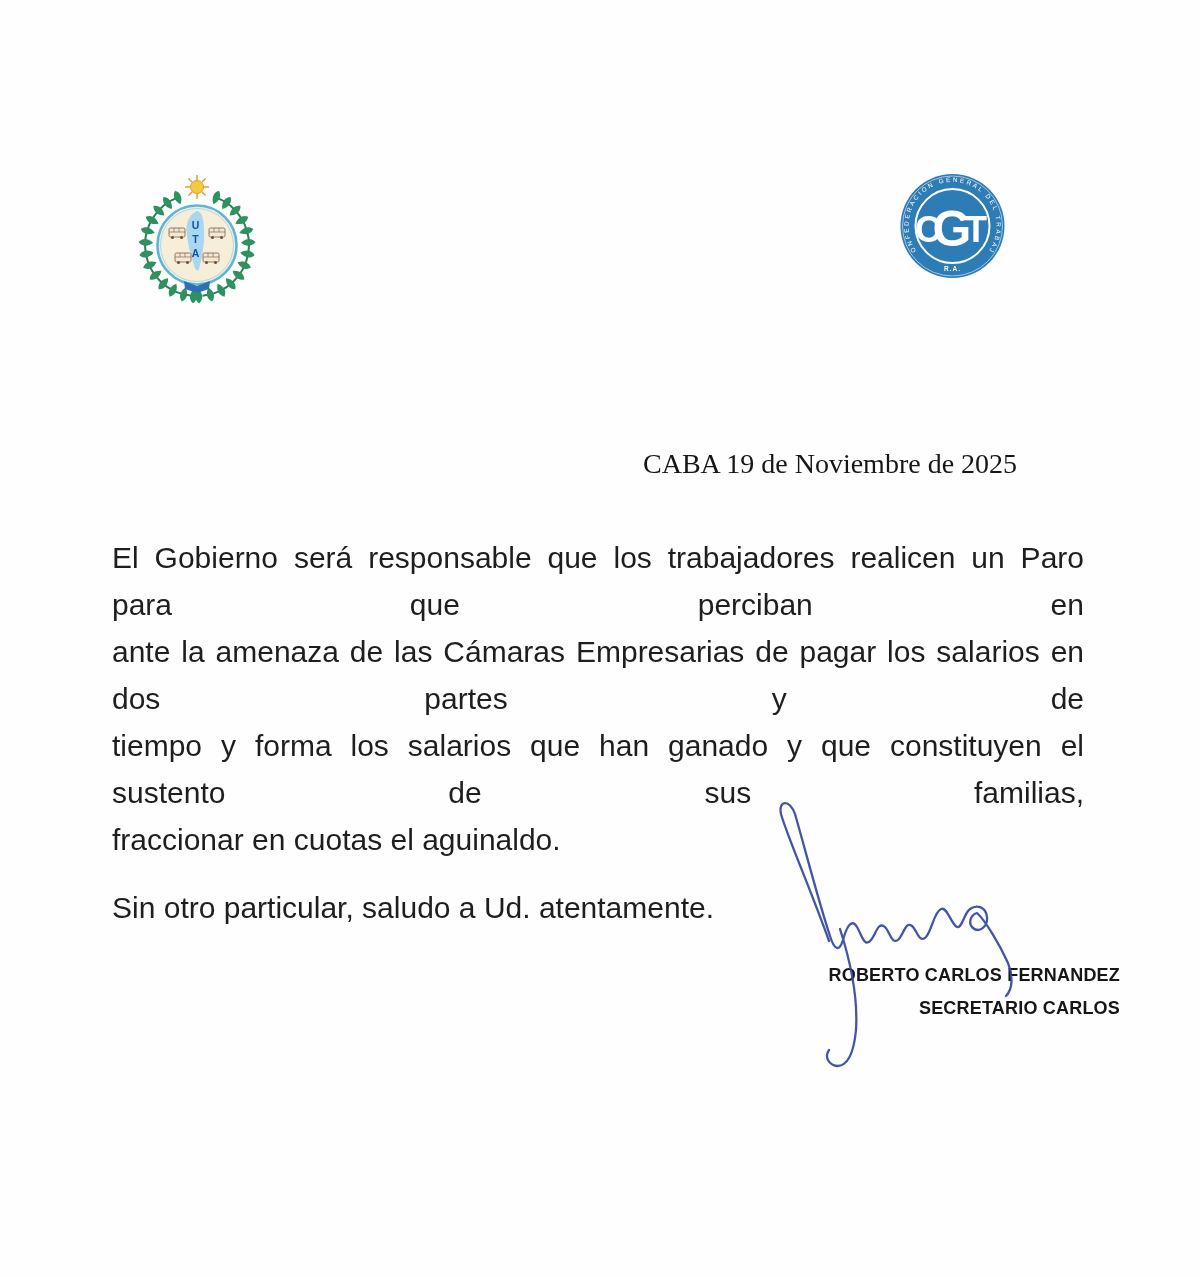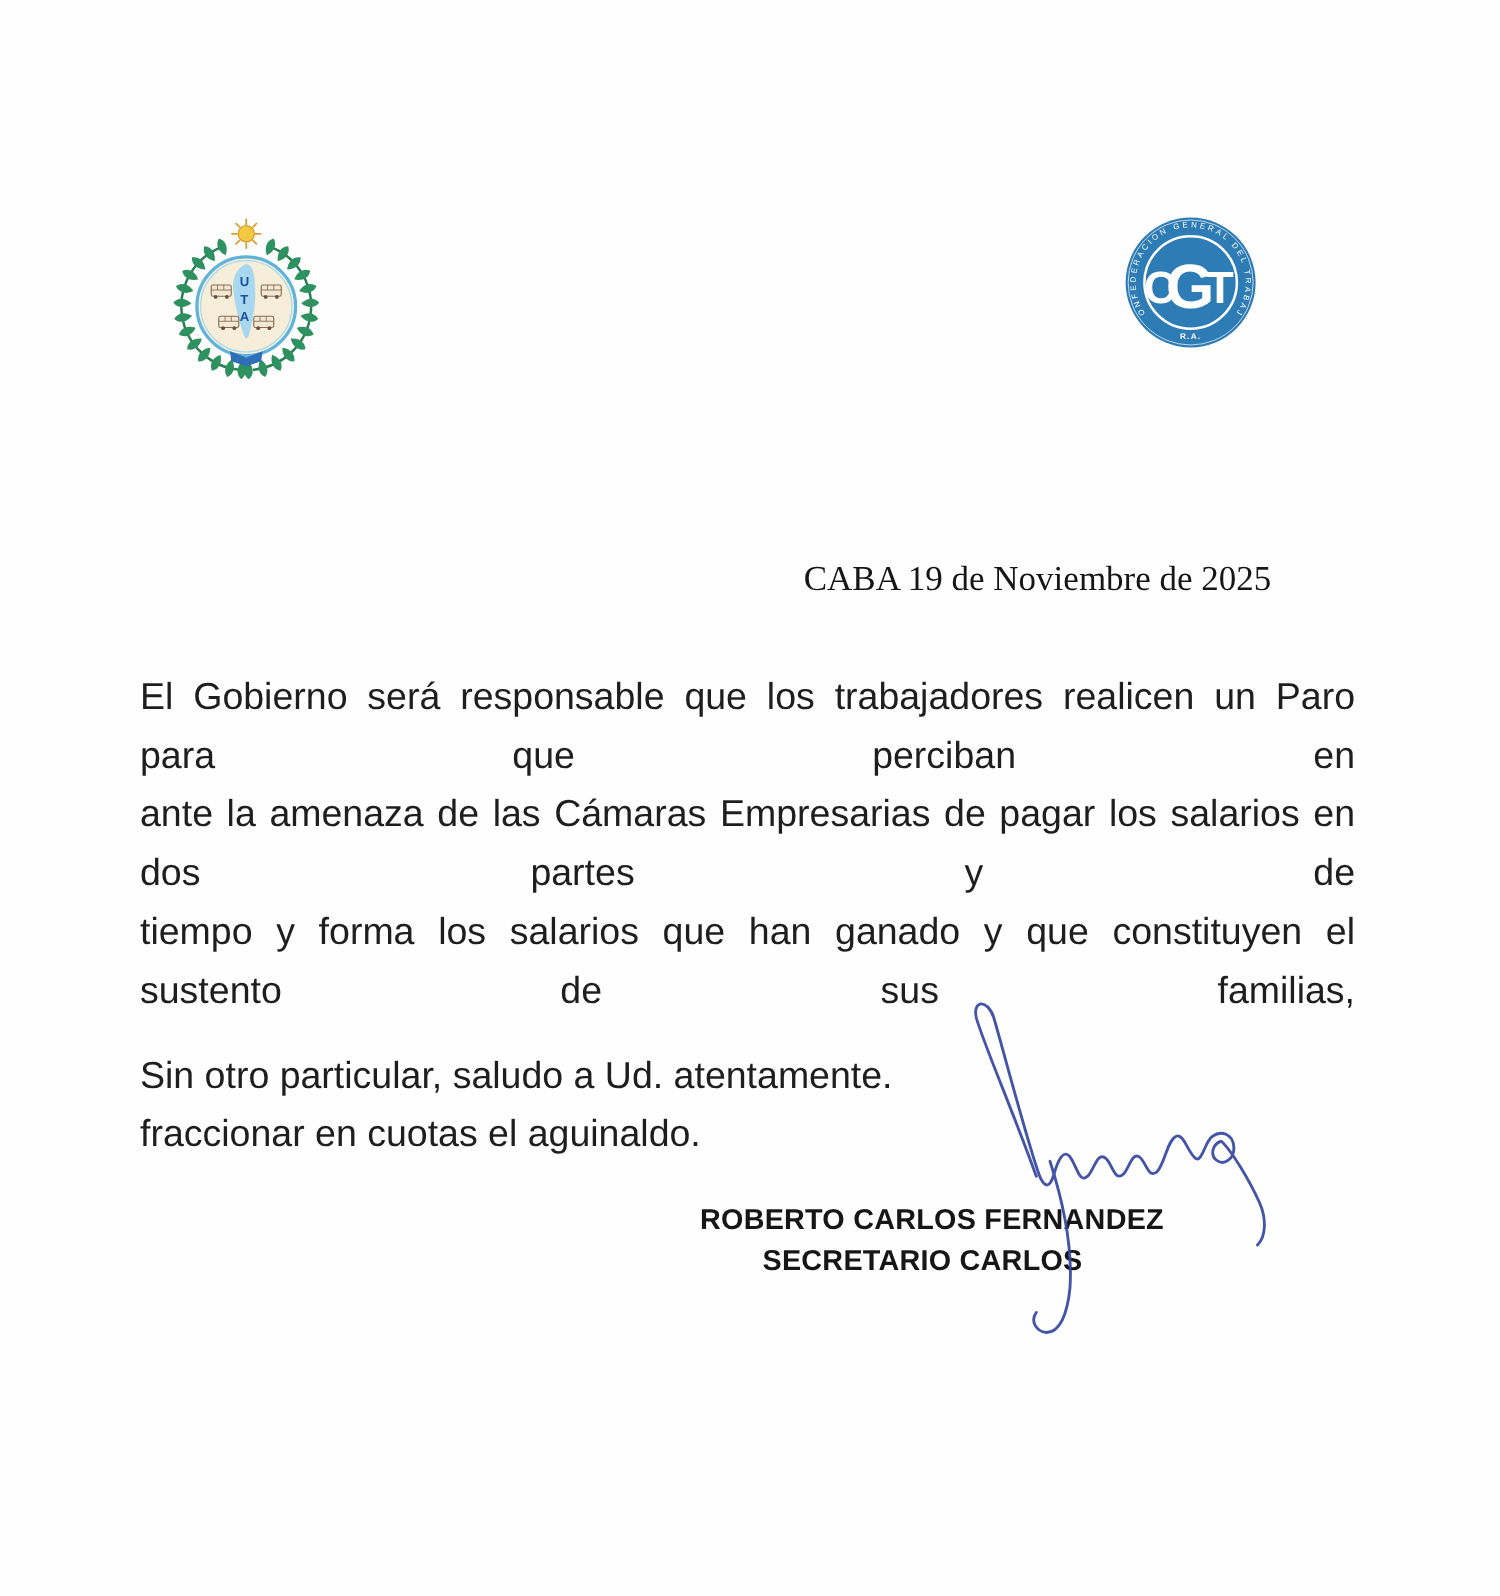--- a/index.html
+++ b/index.html
@@ -37,23 +37,23 @@
   .jline { text-align: justify; text-align-last: justify; }
   .plainline { text-align: left; }
   .closing-line {
     margin-top: 21px;
   }
   .sign-block {
     position: absolute;
     left: 560px;
     top: 959px;
     width: 560px;
-    text-align: left;
+    text-align: right;
     font-weight: bold;
-    font-size: 23px;
+    font-size: 18px;
     line-height: 33px;
     color: #161616;
     letter-spacing: 0.2px;
   }
   .sign-title { padding-left: 50px; }
   .signature-svg {
     position: absolute;
     left: 765px;
     top: 790px;
     width: 280px;
@@ -166,22 +166,22 @@
     </g>
     <text x="57.5" y="99" font-family="Liberation Sans, sans-serif" font-weight="bold" font-size="6.5" letter-spacing="1" fill="#ffffff" text-anchor="middle">R.A.</text>
   </svg>
 
   <div class="date-line">CABA 19 de Noviembre de 2025</div>
 
   <div class="body-text">
     <div class="jline">El Gobierno será responsable que los trabajadores realicen un Paro para que perciban en</div>
     <div class="jline">ante la amenaza de las Cámaras Empresarias de pagar los salarios en dos partes y de</div>
     <div class="jline">tiempo y forma los salarios que han ganado y que constituyen el sustento de sus familias,</div>
+    <div class="plainline">fraccionar en cuotas el aguinaldo.</div>
     <div class="plainline closing-line">Sin otro particular, saludo a Ud. atentamente.</div>
-    <div class="plainline">fraccionar en cuotas el aguinaldo.</div>
   </div>
 
   <div class="sign-block">
     <div>ROBERTO CARLOS FERNANDEZ</div>
     <div class="sign-title">SECRETARIO CARLOS</div>
   </div>
 
   <svg class="signature-svg" viewBox="765 790 280 290" aria-hidden="true">
     <g fill="none" stroke="#35479e" stroke-width="2.3" stroke-linecap="round" stroke-linejoin="round" opacity="0.92">
       <path d="

